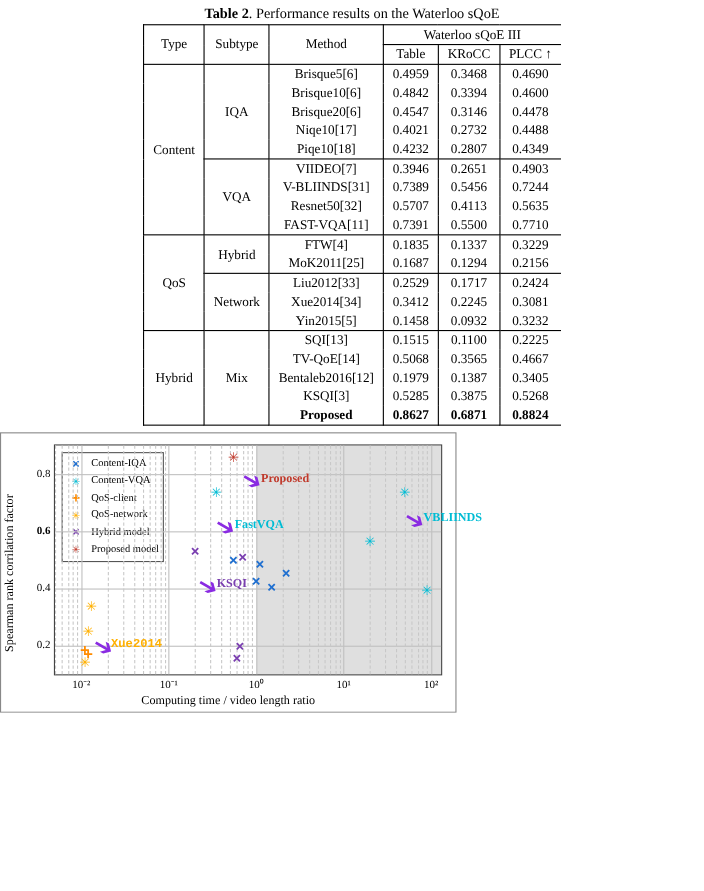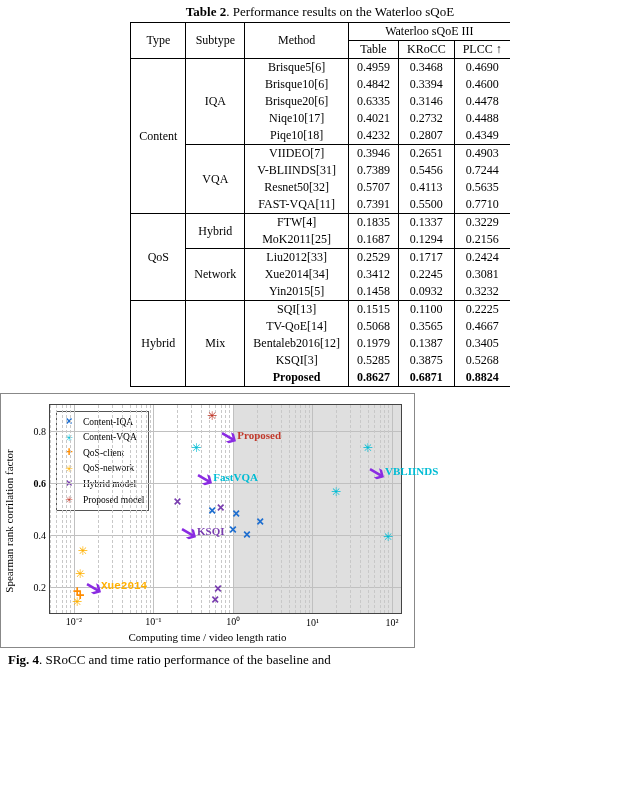--- a/index.html
+++ b/index.html
@@ -159,21 +159,21 @@
         <td class="noborder-b" style="border-right:none"><span>0.4690</span></td>
       </tr>
       <tr>
         <td class="noborder-t noborder-b"><span>Brisque10[6]</span></td>
         <td class="noborder-t noborder-b"><span>0.4842</span></td>
         <td class="noborder-t noborder-b"><span>0.3394</span></td>
         <td class="noborder-t noborder-b" style="border-right:none"><span>0.4600</span></td>
       </tr>
       <tr>
         <td class="noborder-t noborder-b"><span>Brisque20[6]</span></td>
-        <td class="noborder-t noborder-b"><span>0.6335</span></td>
+        <td class="noborder-t noborder-b"><span>0.4547</span></td>
         <td class="noborder-t noborder-b"><span>0.3146</span></td>
         <td class="noborder-t noborder-b" style="border-right:none"><span>0.4478</span></td>
       </tr>
       <tr>
         <td class="noborder-t noborder-b"><span>Niqe10[17]</span></td>
         <td class="noborder-t noborder-b"><span>0.4021</span></td>
         <td class="noborder-t noborder-b"><span>0.2732</span></td>
         <td class="noborder-t noborder-b" style="border-right:none"><span>0.4488</span></td>
       </tr>
       <tr>
@@ -387,17 +387,14 @@
           <div class="ann" style="left: 163.367px; top: 65.6px; color: rgb(0, 188, 212);">FastVQA</div>
           <div class="arrow" style="left: 327.067px; top: 68.4px;">➔</div>
           <div class="ann" style="left: 335.067px; top: 60.4px; color: rgb(0, 188, 212);">VBLIINDS</div>
           <div class="arrow" style="left: 138.985px; top: 128.2px;">➔</div>
           <div class="ann" style="left: 146.985px; top: 120.2px; color: rgb(122, 63, 176);">KSQI</div>
           <div class="arrow" style="left: 44.2273px; top: 182.8px;">➔</div>
           <div class="ann" style="left: 51px; top: 174.8px; color: rgb(255, 176, 0); font-family: Liberation Mono, monospace;">Xue2014</div>
         </div>
       <div class="xlabel" style="bottom:4px">Computing time / video length ratio</div>
     </div>
-    <div class="figcap">
-      <b>Fig. 4</b><span>. SRoCC and time ratio performance of the baseline and</span>
-    </div>
   </div>
 </div>
 
 </body></html>

